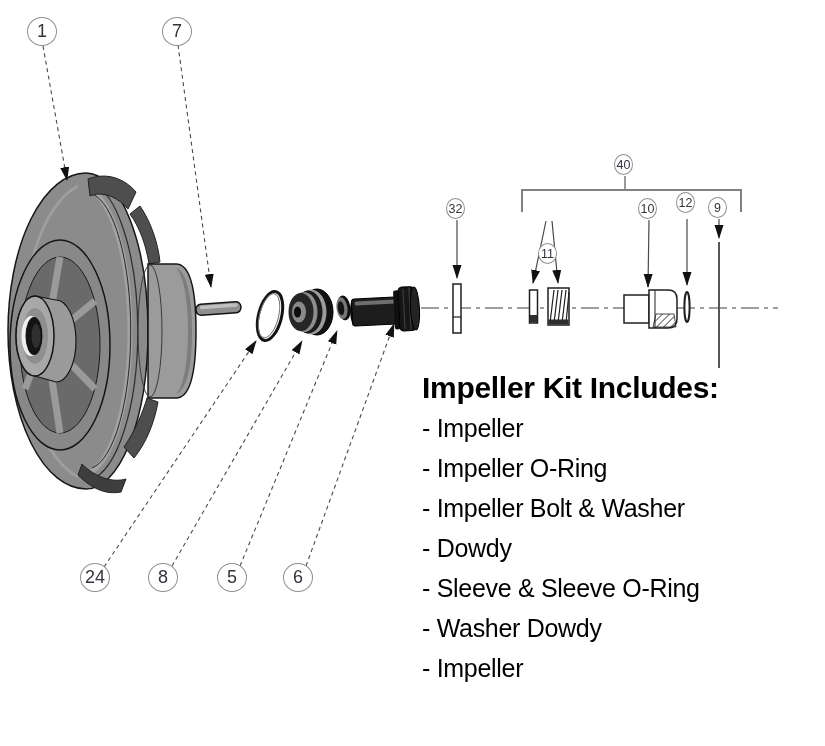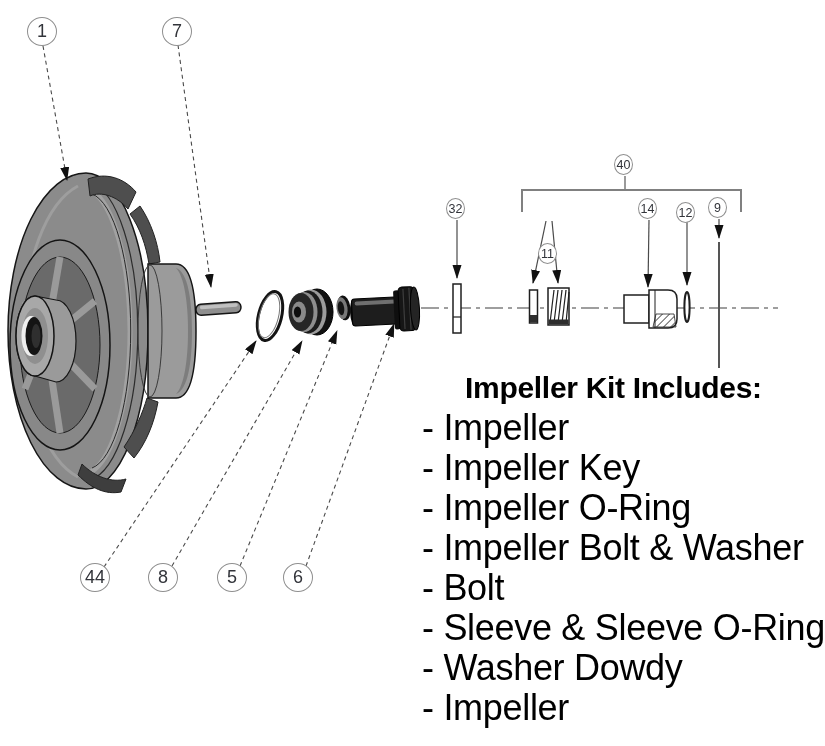--- a/index.html
+++ b/index.html
@@ -4,22 +4,22 @@
 <style>
   html,body{margin:0;padding:0;background:#fff;}
   #stage{position:relative;width:825px;height:746px;background:#fff;overflow:hidden;
          font-family:"Liberation Sans", sans-serif;}
   #artwork{position:absolute;left:0;top:0;}
   .co{position:absolute;border-radius:50%;background:#fff;border:1.6px solid #8f8f8f;
       display:flex;align-items:center;justify-content:center;color:#32343a;box-sizing:border-box;}
   .co.big{width:30px;height:29px;font-size:18px;}
   .co.small{width:19px;height:21px;font-size:12.5px;}
   #kit-block{position:absolute;left:422px;top:368px;color:#000;}
-  #kit-block .kit-title{font-size:30px;font-weight:bold;line-height:40px;white-space:nowrap;letter-spacing:-0.3px;margin-left:43px;}
-  #kit-block .kit-item{font-size:36px;font-weight:normal;line-height:40px;white-space:nowrap;letter-spacing:-0.3px;}
+  #kit-block .kit-title{font-size:30px;font-weight:bold;line-height:40px;white-space:nowrap;letter-spacing:-0.3px;}
+  #kit-block .kit-item{font-size:25px;font-weight:normal;line-height:40px;white-space:nowrap;letter-spacing:-0.3px;}
 </style>
 </head>
 <body>
 
 <div id="stage">
 
   <svg id="artwork" width="825" height="746" viewBox="0 0 825 746">
     <defs>
       <marker id="arr" markerUnits="userSpaceOnUse" markerWidth="15" markerHeight="10" refX="13" refY="4.5" orient="auto">
         <path d="M0,0 L14,4.5 L0,9 Z" fill="#111"></path>
@@ -156,36 +156,35 @@
       <line x1="546" y1="221" x2="533" y2="283" marker-end="url(#arr)"></line>
       <line x1="552" y1="221" x2="558" y2="283" marker-end="url(#arr)"></line>
       <line x1="649" y1="220" x2="648" y2="287" marker-end="url(#arr)"></line>
       <line x1="687" y1="219" x2="687" y2="285" marker-end="url(#arr)"></line>
       <line x1="719" y1="219" x2="719" y2="238" marker-end="url(#arr)"></line>
     </g>
   </svg>
 
   <div class="co big" style="left:27px;top:17px;">1</div>
   <div class="co big" style="left:162px;top:17px;">7</div>
-  <div class="co big" style="left:80px;top:563px;">44</div>
+  <div class="co big" style="left:80px;top:563px;">24</div>
   <div class="co big" style="left:148px;top:563px;">8</div>
   <div class="co big" style="left:217px;top:563px;">5</div>
   <div class="co big" style="left:283px;top:563px;">6</div>
   <div class="co small" style="left:446px;top:198px;">32</div>
   <div class="co small" style="left:538px;top:199px;margin-top:44px;">11</div>
-  <div class="co small" style="left:638px;top:198px;">14</div>
-  <div class="co small" style="left:676px;top:202px;">12</div>
+  <div class="co small" style="left:638px;top:198px;">10</div>
+  <div class="co small" style="left:676px;top:192px;">12</div>
   <div class="co small" style="left:708px;top:197px;">9</div>
   <div class="co small" style="left:614px;top:154px;">40</div>
 
   <div id="kit-block">
     <div class="kit-title">Impeller Kit Includes:</div>
     <div class="kit-item">- Impeller</div>
-    <div class="kit-item">- Impeller Key</div>
     <div class="kit-item">- Impeller O-Ring</div>
     <div class="kit-item">- Impeller Bolt &amp; Washer</div>
-    <div class="kit-item">- Bolt</div>
+    <div class="kit-item">- Dowdy</div>
     <div class="kit-item">- Sleeve &amp; Sleeve O-Ring</div>
     <div class="kit-item">- Washer Dowdy</div>
     <div class="kit-item">- Impeller</div>
   </div>
 
 </div>
 
 </body></html>

